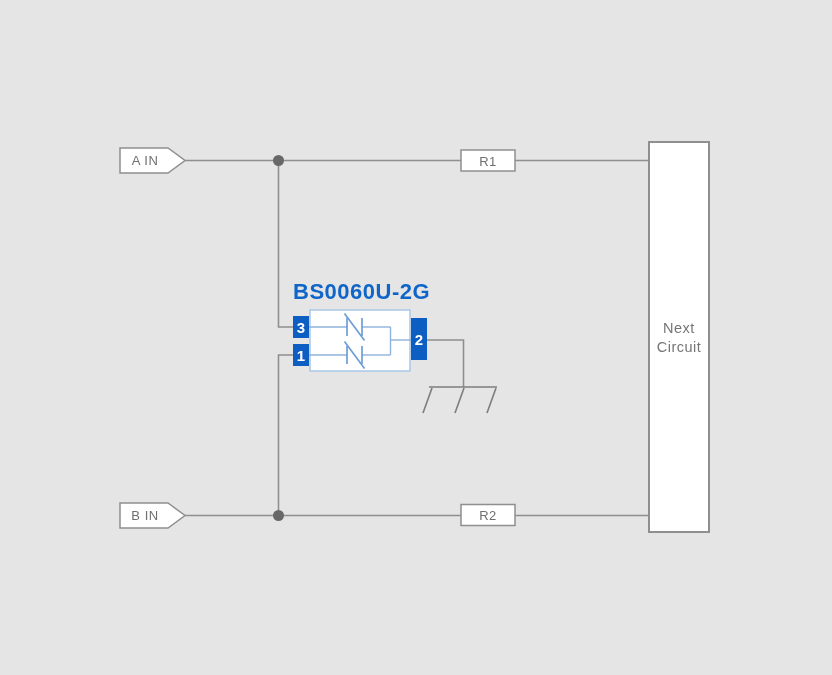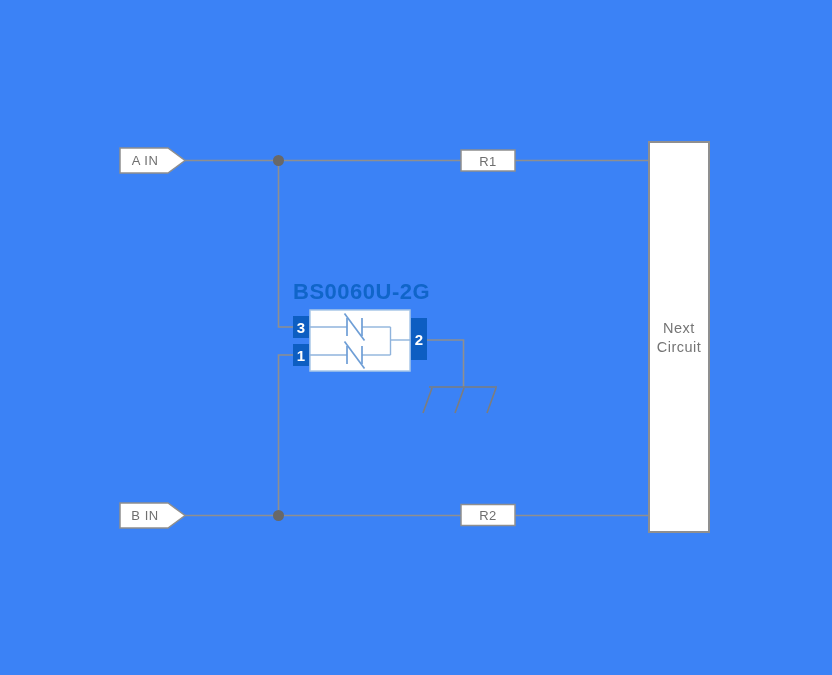--- a/index.html
+++ b/index.html
@@ -5,21 +5,21 @@
   html, body {
     margin: 0;
     padding: 0;
     background: #ffffff;
     font-family: "Liberation Sans", sans-serif;
   }
   .canvas {
     position: relative;
     width: 832px;
     height: 675px;
-    background: #3b82f6;
+    background: #e5e5e5;
     overflow: hidden;
   }
   svg { display: block; }
 
   .wire        { stroke: #8f8f8f; stroke-width: 1.6; fill: none; }
   .outline     { stroke: #8f8f8f; stroke-width: 1.5; fill: #ffffff; }
   .big-box     { stroke: #8f8f8f; stroke-width: 2;   fill: #ffffff; }
   .junction    { fill: #686868; stroke: none; }
   .ground      { stroke: #7d7d7d; stroke-width: 1.6; fill: none; }
 

